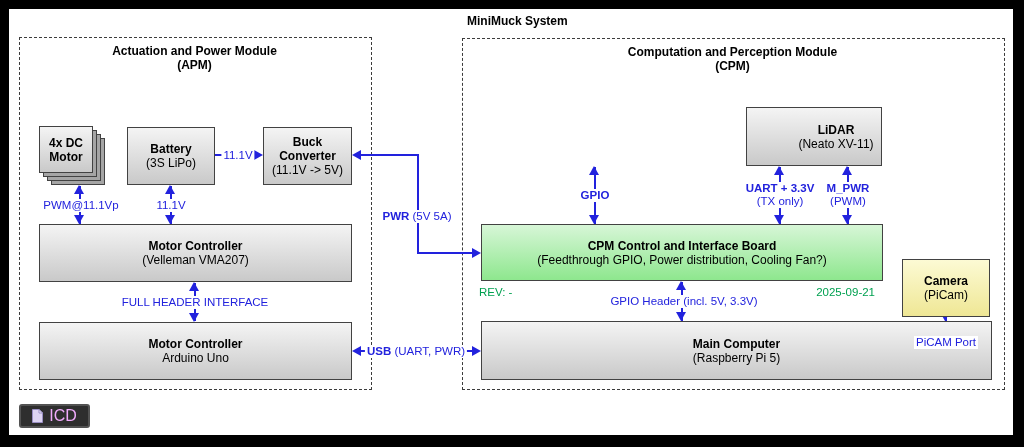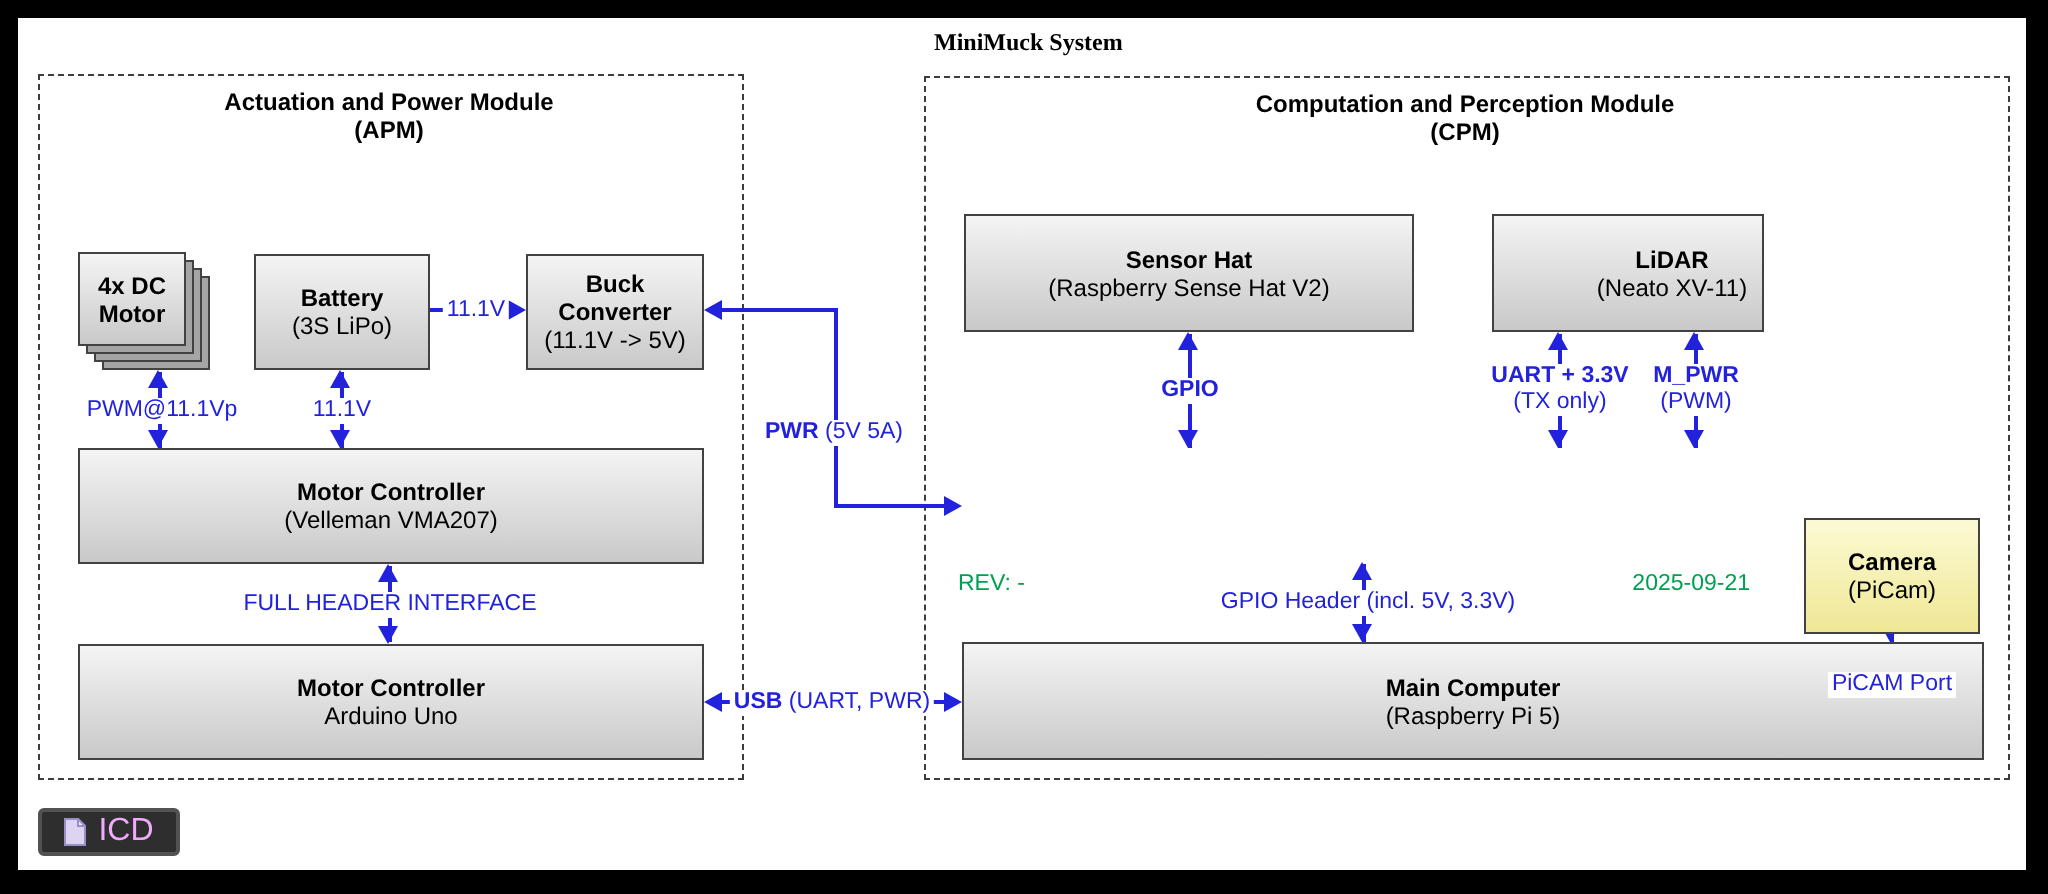--- a/index.html
+++ b/index.html
@@ -8,21 +8,21 @@
     --border:#424242;
   }
   html,body{margin:0;padding:0;background:#000;}
   .frame{position:relative;width:1024px;height:447px;background:#000;overflow:hidden;
          font-family:"Liberation Sans", sans-serif;}
   .canvas{position:absolute;left:9px;top:9px;width:1004px;height:426px;background:#ffffff;}
 
   .dashedbox{position:absolute;border:1px dashed #3c3c3c;background:transparent;}
   .grouptitle{position:absolute;text-align:center;font-size:12px;font-weight:bold;
               line-height:14px;color:#000;}
-  .systitle{position:absolute;font-size:12px;font-weight:bold;color:#000;white-space:nowrap;font-family:Liberation Serif, serif;}
+  .systitle{position:absolute;font-size:12px;font-weight:bold;color:#000;white-space:nowrap;}
 
   .box{position:absolute;box-sizing:border-box;border:1.5px solid var(--border);
        background:linear-gradient(180deg,#f4f4f4 0%,#c9c9c9 100%);
        display:flex;flex-direction:column;align-items:center;justify-content:center;
        text-align:center;font-size:12px;line-height:14px;color:#000;z-index:5;}
   .box .t{font-weight:bold;}
   .box.green{background:linear-gradient(180deg,#d7f6d7 0%,#8ee78e 100%);}
   .box.yellow{background:linear-gradient(180deg,#fcfad4 0%,#efe795 100%);margin-top:35px;}
   .stacklayer{position:absolute;box-sizing:border-box;border:1.5px solid var(--border);
               background:#a5a5a5;z-index:4;}
@@ -90,30 +90,30 @@
     <div class="box" style="left:30px;top:215px;width:313px;height:58px;">
       <div class="t">Motor Controller</div>
       <div>(Velleman VMA207)</div>
     </div>
 
     <div class="box" style="left:30px;top:313px;width:313px;height:58px;">
       <div class="t">Motor Controller</div>
       <div>Arduino Uno</div>
     </div>
 
-    <div class="box" style="left:473px;top:98px;width:225px;height:59px;">
-      <div class="t">Sensor Hat</div>
-      <div>(Raspberry Sense Hat V2)</div>
-    </div>
 
     <div class="box" style="left:737px;top:98px;width:136px;height:59px;padding-left:44px;">
       <div class="t">LiDAR</div>
       <div>(Neato XV-11)</div>
     </div>
 
+    <div class="box green" style="left:472px;top:215px;width:402px;height:57px;">
+      <div class="t">CPM Control and Interface Board</div>
+      <div>(Feedthrough GPIO, Power distribution, Cooling Fan?)</div>
+    </div>
     <div class="annot" style="left:470px;top:277px;">REV: -</div>
     <div class="annot rightal" style="left:866px;top:277px;">2025-09-21</div>
 
     <div class="box yellow" style="left:893px;top:215px;width:88px;height:58px;">
       <div class="t">Camera</div>
       <div>(PiCam)</div>
     </div>
 
     <div class="box" style="left:472px;top:312px;width:511px;height:59px;">
       <div class="t">Main Computer</div>

